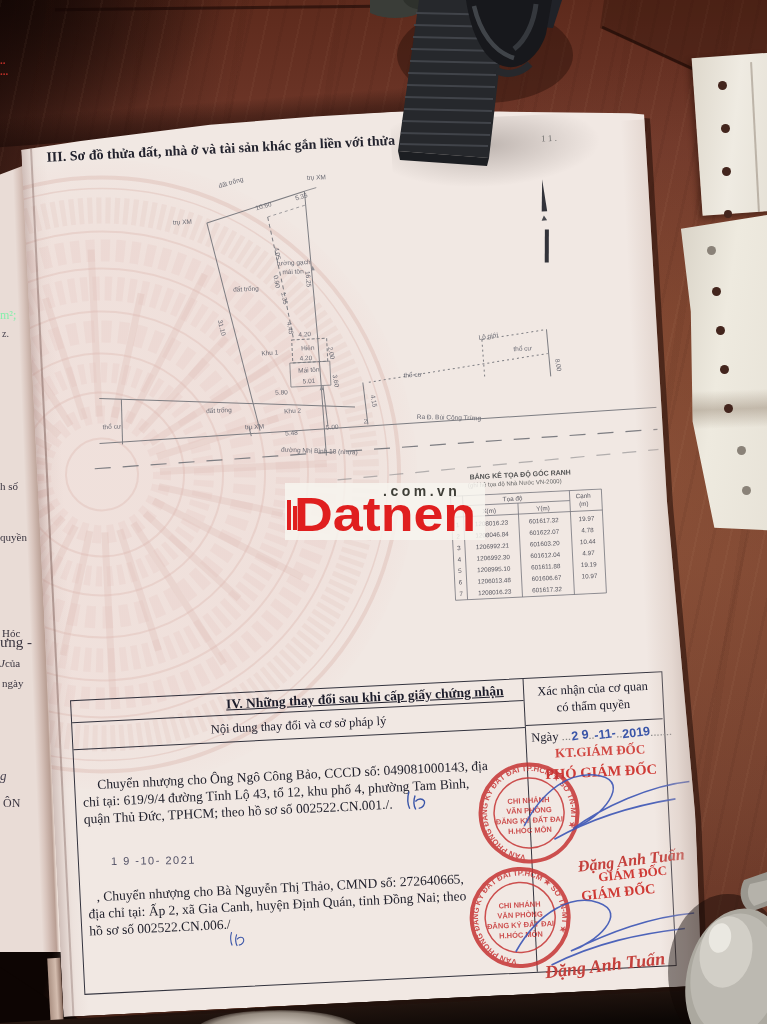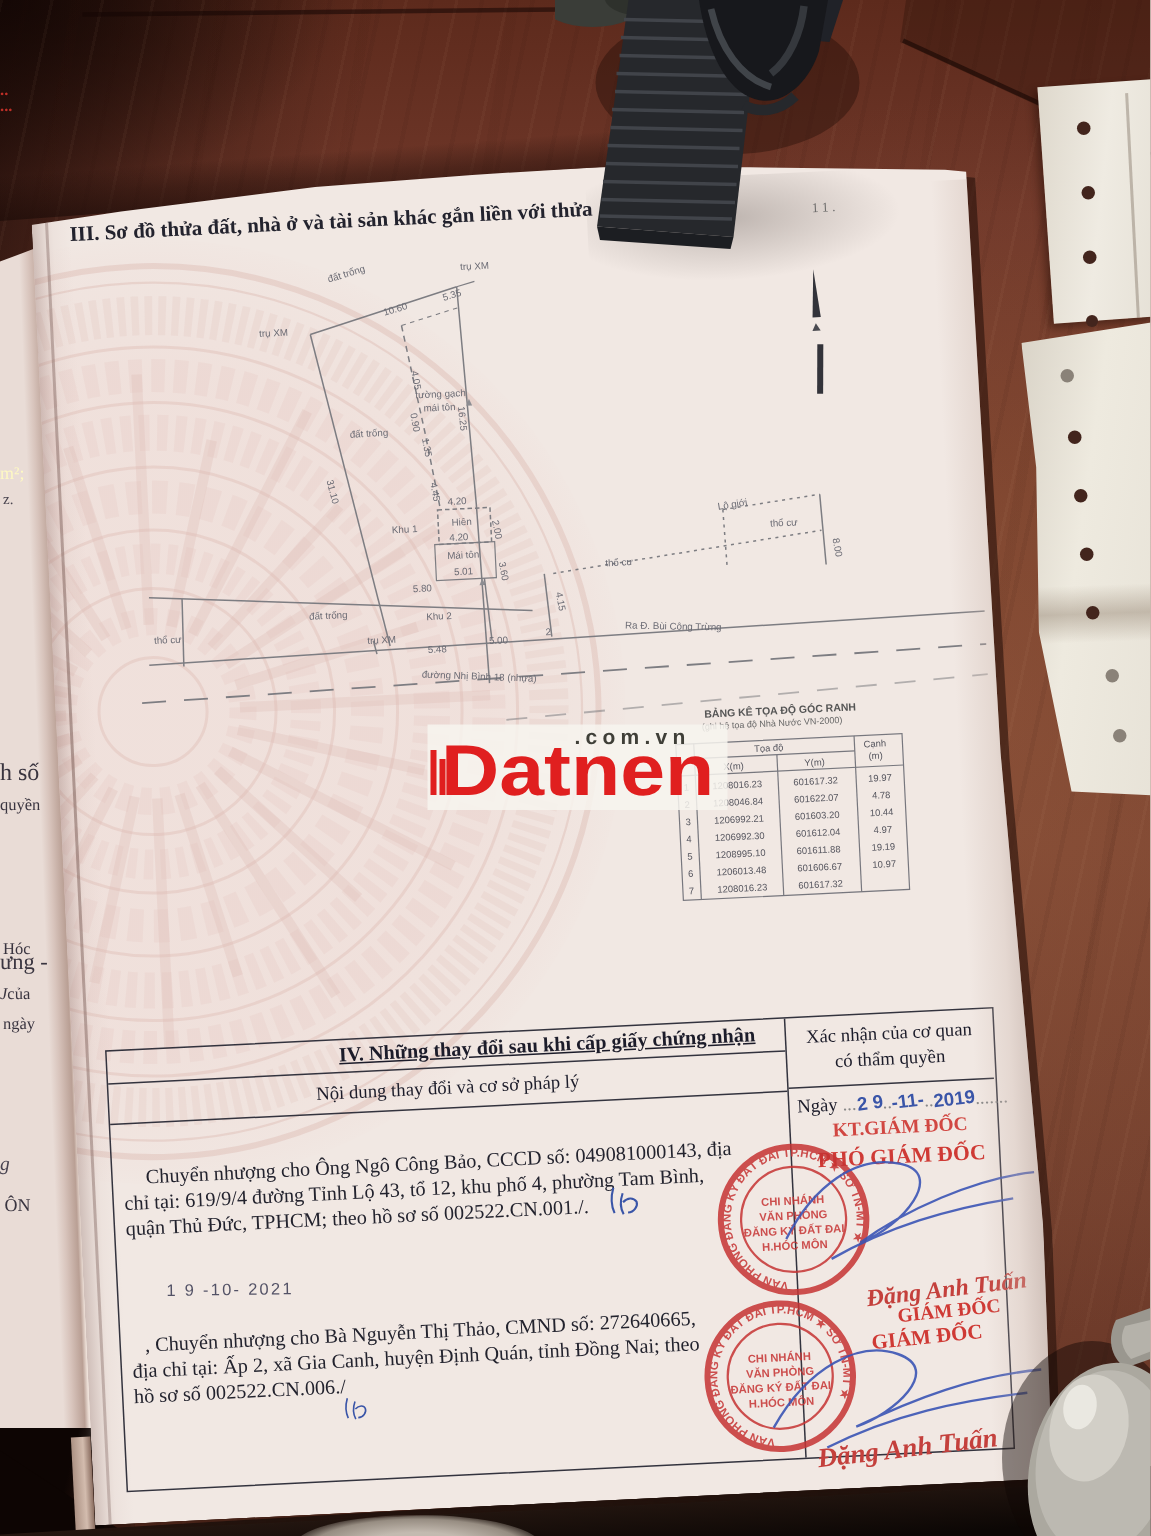--- a/index.html
+++ b/index.html
@@ -29,23 +29,23 @@
     <polygon points="10,28 177,105 177,0 14,0" fill="rgba(30,10,5,0.28)"></polygon>
     <line x1="12" y1="27" x2="177" y2="103" stroke="rgba(22,7,3,0.6)" stroke-width="3"></line>
   </svg>
 
   <div class="abs" style="left:0;top:55px;width:13px;height:34px;color:#c03028;font-weight:bold;font-size:11px;line-height:11px;">..<br>...</div>
 
   <div class="abs" id="underpage" style="left:-40px;top:155px;width:72px;height:815px;clip-path:polygon(0 34px,100% 10px,100% 100%,0 100%);
      background:linear-gradient(90deg,#e9dcd6 0 52px, #d8c4bc 58px, #b99f94 66px, #efe2da 69px);
      transform:rotate(-2.2deg);transform-origin:top left;"></div>
 
-  <div class="abs" style="left:0px;top:308px;font-size:12px;color:#fef9c3;">m²;</div>
+  <div class="abs" style="left:0px;top:308px;font-size:12px;color:#86efac;">m²;</div>
   <div class="abs" style="left:2px;top:328px;font-size:10px;color:#4a4550;">z.</div>
-  <div class="abs" style="left:0px;top:507px;font-size:16px;color:#3a3540;">h số</div>
+  <div class="abs" style="left:0px;top:480px;font-size:11px;color:#3a3540;">h số</div>
   <div class="abs" style="left:0px;top:531px;font-size:11px;color:#3a3540;">quyền</div>
   <div class="abs" style="left:0px;top:634px;font-size:15px;color:#3a3540;">ưng -</div>
   <div class="abs" style="left:2px;top:627px;font-size:11px;color:#3a3540;">Hóc</div>
   <div class="abs" style="left:0px;top:657px;font-size:11px;color:#3a3540;"><i>J</i>của</div>
   <div class="abs" style="left:2px;top:677px;font-size:11px;color:#3a3540;">ngày</div>
   <div class="abs" style="left:0px;top:768px;font-size:13px;color:#474250;"><i>g</i></div>
   <div class="abs" style="left:3px;top:796px;font-size:12px;color:#3a3540;">ÔN</div>
 
   <div class="abs" style="left:-30px;top:952px;width:120px;height:122px;background:linear-gradient(104deg,#0d0503 55%, rgba(13,5,3,0));"></div>
   <div class="abs" style="left:0px;top:940px;width:90px;height:90px;background:#0d0503;clip-path:polygon(0 30%, 100% 96%, 100% 100%, 0 100%);"></div>

